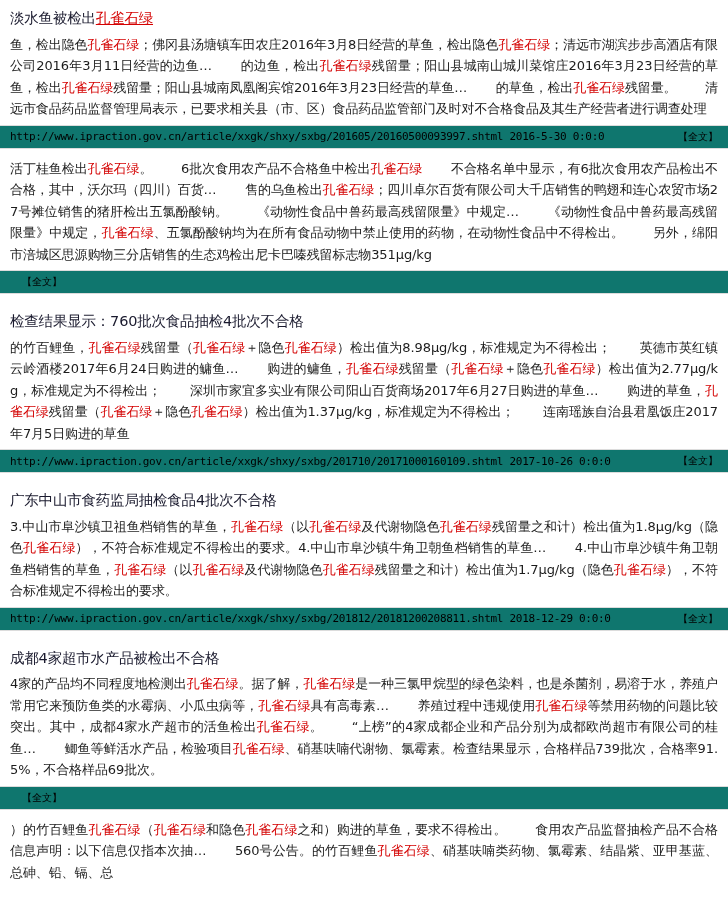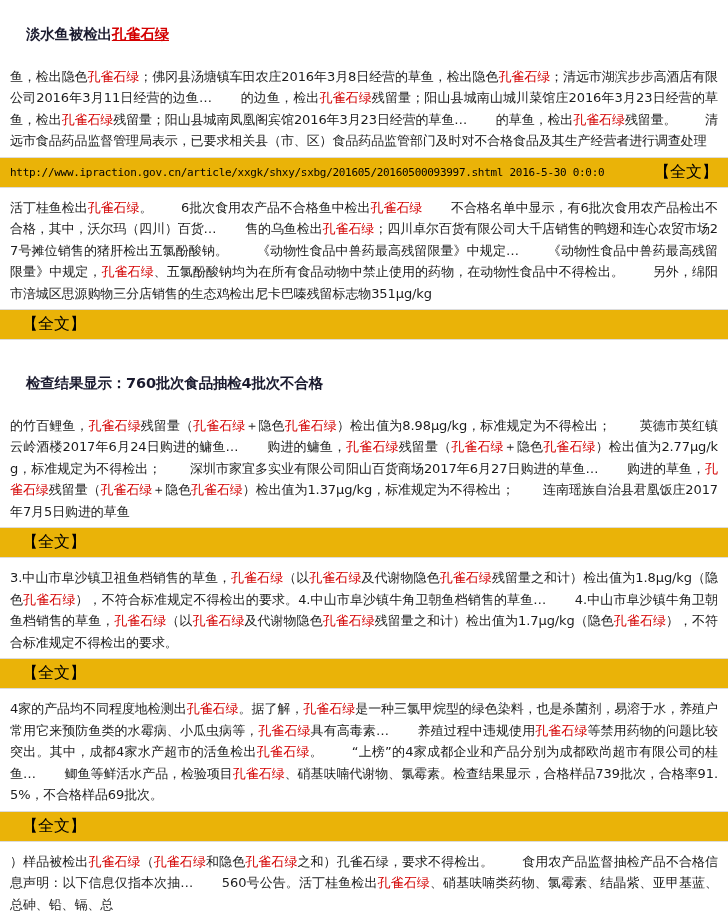--- a/index.html
+++ b/index.html
@@ -18,24 +18,24 @@
     width: 728px;
     padding: 0;
     box-sizing: border-box;
   }
   .result-item {
     padding: 0;
     margin: 0;
   }
   .result-title {
     font-size: 14.5px;
-    font-weight: bold;
+    font-weight: normal;
     color: #1a1a2e;
     line-height: 1.35;
-    margin: 16px;
+    margin: 0;
     padding: 9px 10px 5px 10px;
     letter-spacing: -0.2px;
   }
   .result-title .hl {
     color: #d40000;
     text-decoration: underline;
   }
   .result-body {
     font-size: 13px;
     line-height: 21.5px;
@@ -46,41 +46,41 @@
     word-break: break-all;
   }
   .result-body .hl {
     color: #d40000;
   }
   .gap {
     display: inline-block;
     width: 2.2em;
   }
   .result-footer {
-    background: #eab308;
+    background: #0f766e;
     border-top: 1px solid #dcdcdc;
     border-bottom: 1px solid #dcdcdc;
     padding: 4px 10px 4px 10px;
     display: flex;
     align-items: center;
     justify-content: space-between;
     font-family: "DejaVu Sans Mono", "Liberation Mono", monospace;
     font-size: 11px;
     color: #000000;
   }
   .result-url {
     white-space: nowrap;
     overflow: hidden;
     text-overflow: ellipsis;
     letter-spacing: -0.3px;
   }
   .result-fulltext {
     white-space: nowrap;
     font-family: Liberation Sans, sans-serif;
-    font-size: 16px;
+    font-size: 10px;
     color: #000000;
     padding-left: 12px;
   }
   .spacer-after-footer {
     height: 9px;
   }
 </style>
 </head>
 <body>
 
@@ -98,34 +98,38 @@
       <div class="result-body"><span>活丁桂鱼检出</span><span class="hl">孔雀石绿</span><span>。</span><span class="gap"></span><span>6批次食用农产品不合格鱼中检出</span><span class="hl">孔雀石绿</span><span class="gap"></span><span>不合格名单中显示，有6批次食用农产品检出不合格，其中，沃尔玛（四川）百货…</span><span class="gap"></span><span>售的乌鱼检出</span><span class="hl">孔雀石绿</span><span>；四川卓尔百货有限公司大千店销售的鸭翅和连心农贸市场27号摊位销售的猪肝检出五氯酚酸钠。</span><span class="gap"></span><span>《动物性食品中兽药最高残留限量》中规定…</span><span class="gap"></span><span>《动物性食品中兽药最高残留限量》中规定，</span><span class="hl">孔雀石绿</span><span>、五氯酚酸钠均为在所有食品动物中禁止使用的药物，在动物性食品中不得检出。</span><span class="gap"></span><span>另外，绵阳市涪城区思源购物三分店销售的生态鸡检出尼卡巴嗪残留标志物351μg/kg</span></div>
       <div class="result-footer">
         <span class="result-fulltext">【全文】</span>
       </div>
       <div class="spacer-after-footer"></div>
     </div>
     <div class="result-item">
       <div class="result-title"><span>检查结果显示：760批次食品抽检4批次不合格</span></div>
       <div class="result-body"><span>的竹百鲤鱼，</span><span class="hl">孔雀石绿</span><span>残留量（</span><span class="hl">孔雀石绿</span><span>＋隐色</span><span class="hl">孔雀石绿</span><span>）检出值为8.98μg/kg，标准规定为不得检出；</span><span class="gap"></span><span>英德市英红镇云岭酒楼2017年6月24日购进的鳙鱼…</span><span class="gap"></span><span>购进的鳙鱼，</span><span class="hl">孔雀石绿</span><span>残留量（</span><span class="hl">孔雀石绿</span><span>＋隐色</span><span class="hl">孔雀石绿</span><span>）检出值为2.77μg/kg，标准规定为不得检出；</span><span class="gap"></span><span>深圳市家宜多实业有限公司阳山百货商场2017年6月27日购进的草鱼…</span><span class="gap"></span><span>购进的草鱼，</span><span class="hl">孔雀石绿</span><span>残留量（</span><span class="hl">孔雀石绿</span><span>＋隐色</span><span class="hl">孔雀石绿</span><span>）检出值为1.37μg/kg，标准规定为不得检出；</span><span class="gap"></span><span>连南瑶族自治县君凰饭庄2017年7月5日购进的草鱼</span></div>
       <div class="result-footer">
+        <span class="result-url">http://www.ipraction.gov.cn/article/xxgk/shxy/sxbg/201710/20171000160109.shtml 2017-10-26 0:0:0</span>
         <span class="result-fulltext">【全文】</span>
       </div>
       <div class="spacer-after-footer"></div>
     </div>
     <div class="result-item">
+      <div class="result-title"><span>广东中山市食药监局抽检食品4批次不合格</span></div>
       <div class="result-body"><span>3.中山市阜沙镇卫祖鱼档销售的草鱼，</span><span class="hl">孔雀石绿</span><span>（以</span><span class="hl">孔雀石绿</span><span>及代谢物隐色</span><span class="hl">孔雀石绿</span><span>残留量之和计）检出值为1.8μg/kg（隐色</span><span class="hl">孔雀石绿</span><span>），不符合标准规定不得检出的要求。4.中山市阜沙镇牛角卫朝鱼档销售的草鱼…</span><span class="gap"></span><span>4.中山市阜沙镇牛角卫朝鱼档销售的草鱼，</span><span class="hl">孔雀石绿</span><span>（以</span><span class="hl">孔雀石绿</span><span>及代谢物隐色</span><span class="hl">孔雀石绿</span><span>残留量之和计）检出值为1.7μg/kg（隐色</span><span class="hl">孔雀石绿</span><span>），不符合标准规定不得检出的要求。</span></div>
       <div class="result-footer">
+        <span class="result-url">http://www.ipraction.gov.cn/article/xxgk/shxy/sxbg/201812/20181200208811.shtml 2018-12-29 0:0:0</span>
         <span class="result-fulltext">【全文】</span>
       </div>
       <div class="spacer-after-footer"></div>
     </div>
     <div class="result-item">
+      <div class="result-title"><span>成都4家超市水产品被检出不合格</span></div>
       <div class="result-body"><span>4家的产品均不同程度地检测出</span><span class="hl">孔雀石绿</span><span>。据了解，</span><span class="hl">孔雀石绿</span><span>是一种三氯甲烷型的绿色染料，也是杀菌剂，易溶于水，养殖户常用它来预防鱼类的水霉病、小瓜虫病等，</span><span class="hl">孔雀石绿</span><span>具有高毒素…</span><span class="gap"></span><span>养殖过程中违规使用</span><span class="hl">孔雀石绿</span><span>等禁用药物的问题比较突出。其中，成都4家水产超市的活鱼检出</span><span class="hl">孔雀石绿</span><span>。</span><span class="gap"></span><span>“上榜”的4家成都企业和产品分别为成都欧尚超市有限公司的桂鱼…</span><span class="gap"></span><span>鲫鱼等鲜活水产品，检验项目</span><span class="hl">孔雀石绿</span><span>、硝基呋喃代谢物、氯霉素。检查结果显示，合格样品739批次，合格率91.5%，不合格样品69批次。</span></div>
       <div class="result-footer">
         <span class="result-fulltext">【全文】</span>
       </div>
       <div class="spacer-after-footer"></div>
     </div>
     <div class="result-item">
-      <div class="result-body"><span>）样品被检出</span><span class="hl">孔雀石绿</span><span>（</span><span class="hl">孔雀石绿</span><span>和隐色</span><span class="hl">孔雀石绿</span><span>之和）孔雀石绿，要求不得检出。</span><span class="gap"></span><span>食用农产品监督抽检产品不合格信息声明：以下信息仅指本次抽…</span><span class="gap"></span><span>560号公告。活丁桂鱼检出</span><span class="hl">孔雀石绿</span><span>、硝基呋喃类药物、氯霉素、结晶紫、亚甲基蓝、总砷、铅、镉、总</span></div>
+      <div class="result-body"><span>）的竹百鲤鱼</span><span class="hl">孔雀石绿</span><span>（</span><span class="hl">孔雀石绿</span><span>和隐色</span><span class="hl">孔雀石绿</span><span>之和）购进的草鱼，要求不得检出。</span><span class="gap"></span><span>食用农产品监督抽检产品不合格信息声明：以下信息仅指本次抽…</span><span class="gap"></span><span>560号公告。的竹百鲤鱼</span><span class="hl">孔雀石绿</span><span>、硝基呋喃类药物、氯霉素、结晶紫、亚甲基蓝、总砷、铅、镉、总</span></div>
     </div>
   </div>
 
 </body></html>

